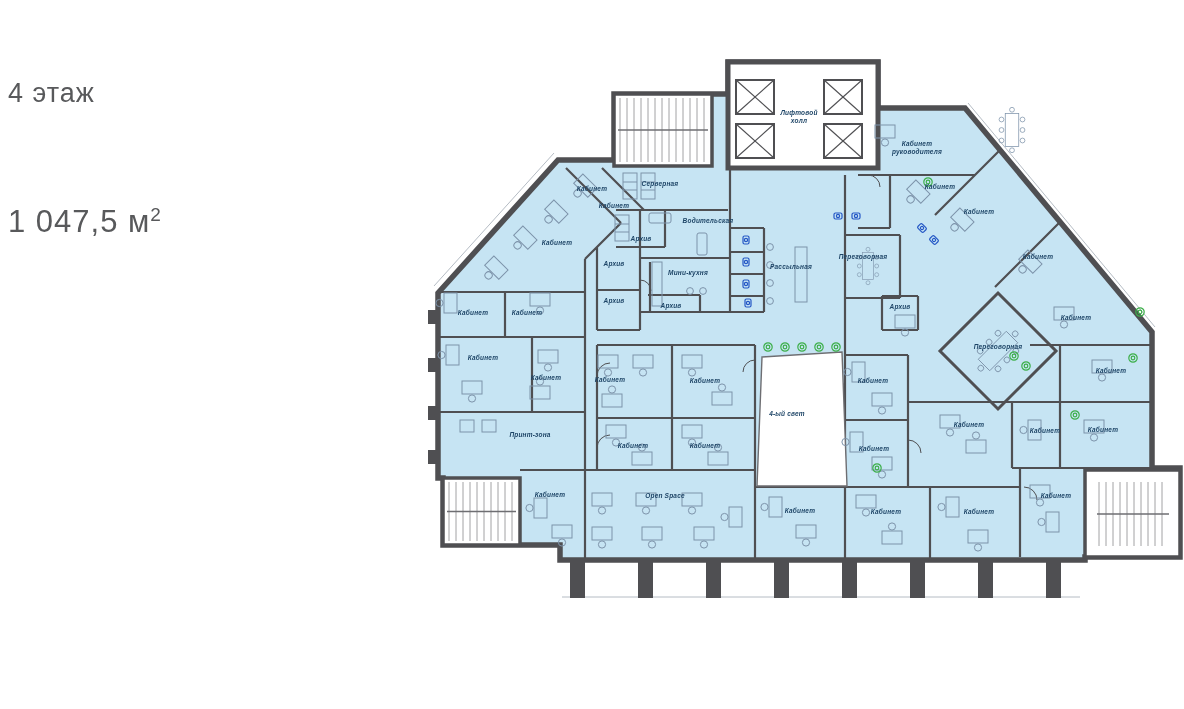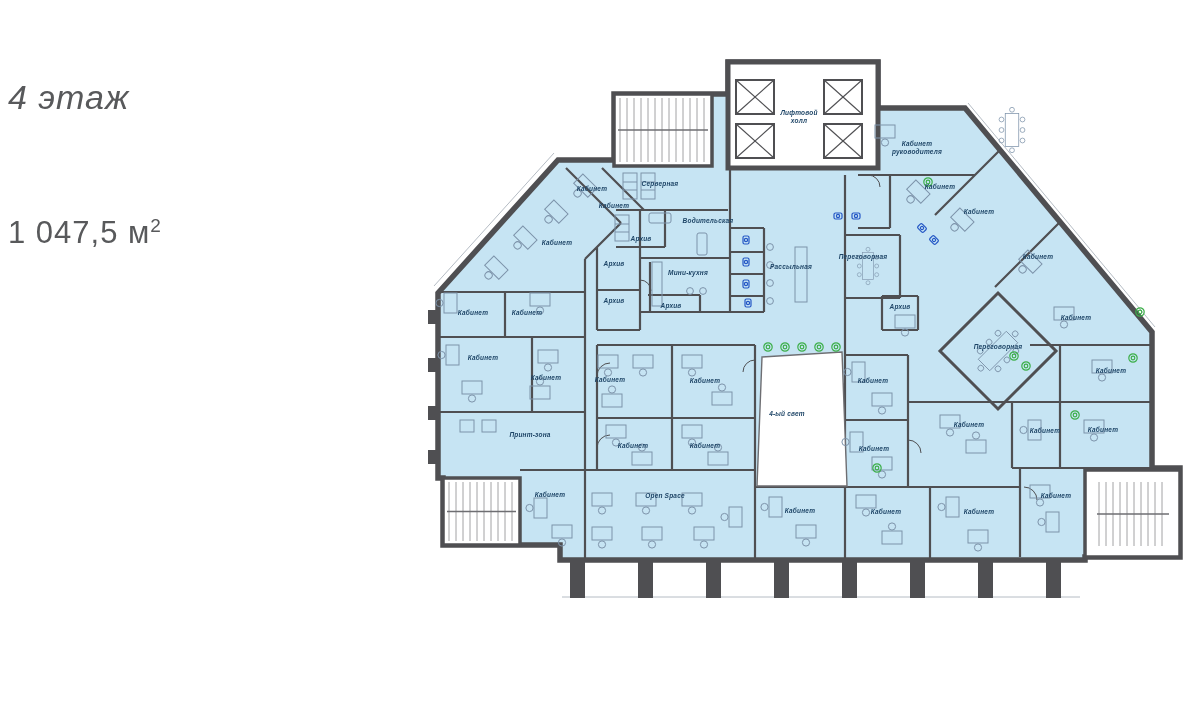--- a/index.html
+++ b/index.html
@@ -1,20 +1,20 @@
 <!DOCTYPE html>
 <html style="--floor-fill: #c6e4f3; --wall: #4f4f52; --furn: #7d93aa; --label: #1d4466; --green: #3daf4a; --blue: #2356c5; --title: #58595b;"><head>
 <meta charset="utf-8">
 <style>
   html,body{margin:0;padding:0;background:#fff;}
   body{width:1184px;height:709px;overflow:hidden;position:relative;
        font-family:"Liberation Sans",sans-serif;}
   .title-block{position:absolute;left:8px;top:78px;color:var(--title,#58595b);}
-  .floor-title{font-size:34px;letter-spacing:1px;font-style:italic;}
-  .area-label{position:absolute;left:8px;top:215px;color:var(--title,#58595b);
+  .floor-title{font-size:27px;letter-spacing:1px;}
+  .area-label{position:absolute;left:8px;top:204px;color:var(--title,#58595b);
               font-size:31px;letter-spacing:1px;}
   .area-label sup{font-size:19px;}
   #plan-wrap{position:absolute;left:0;top:0;width:1184px;height:709px;}
   svg{display:block}
   .floor{fill:var(--floor-fill,#c6e4f3);}
   .wall-outer{fill:none;stroke:var(--wall,#4f4f52);stroke-width:5.5;stroke-linejoin:miter;}
   .wall{fill:none;stroke:var(--wall,#4f4f52);stroke-width:2.2;}
   .wall-med{fill:none;stroke:var(--wall,#4f4f52);stroke-width:3;}
   .white{fill:#ffffff;stroke:var(--wall,#4f4f52);}
   .atrium{fill:#ffffff;stroke:#6e6e72;stroke-width:1.4;}

